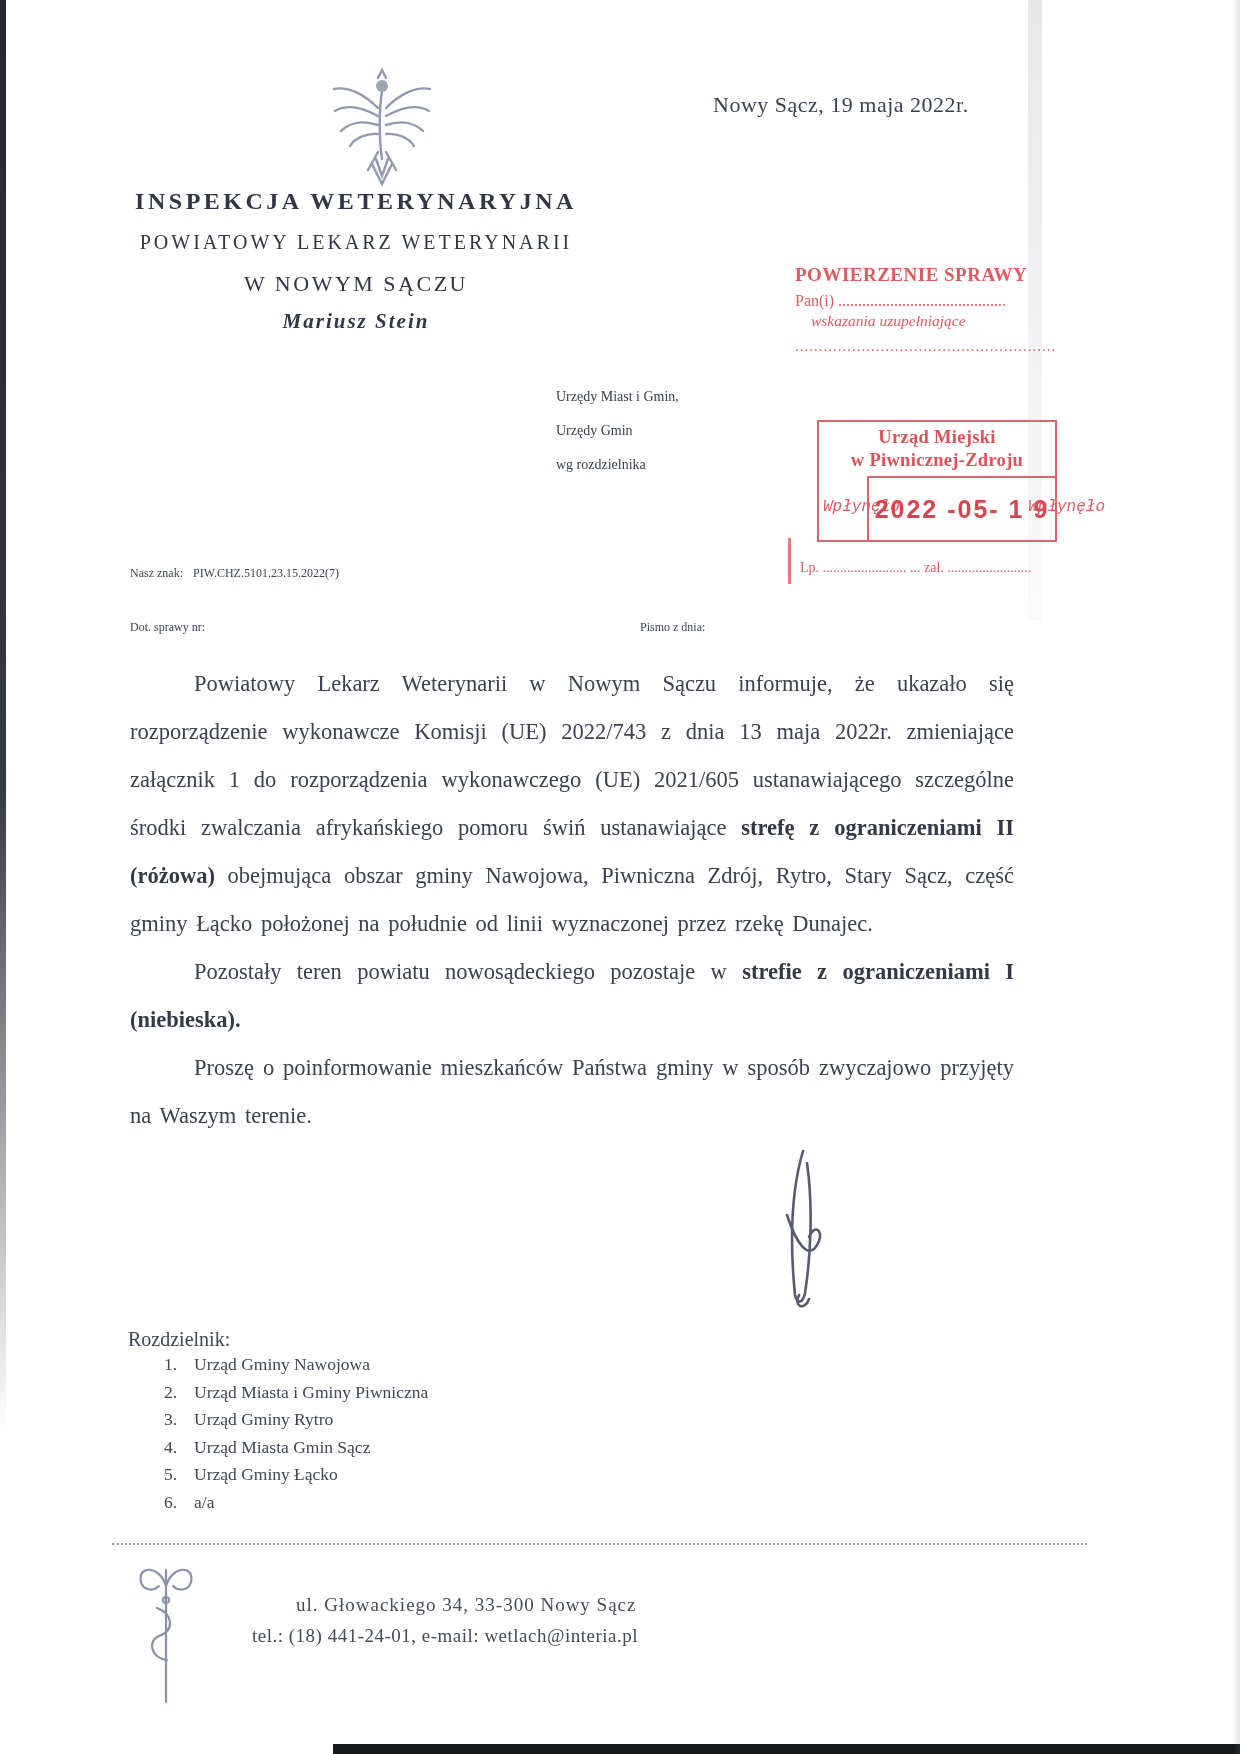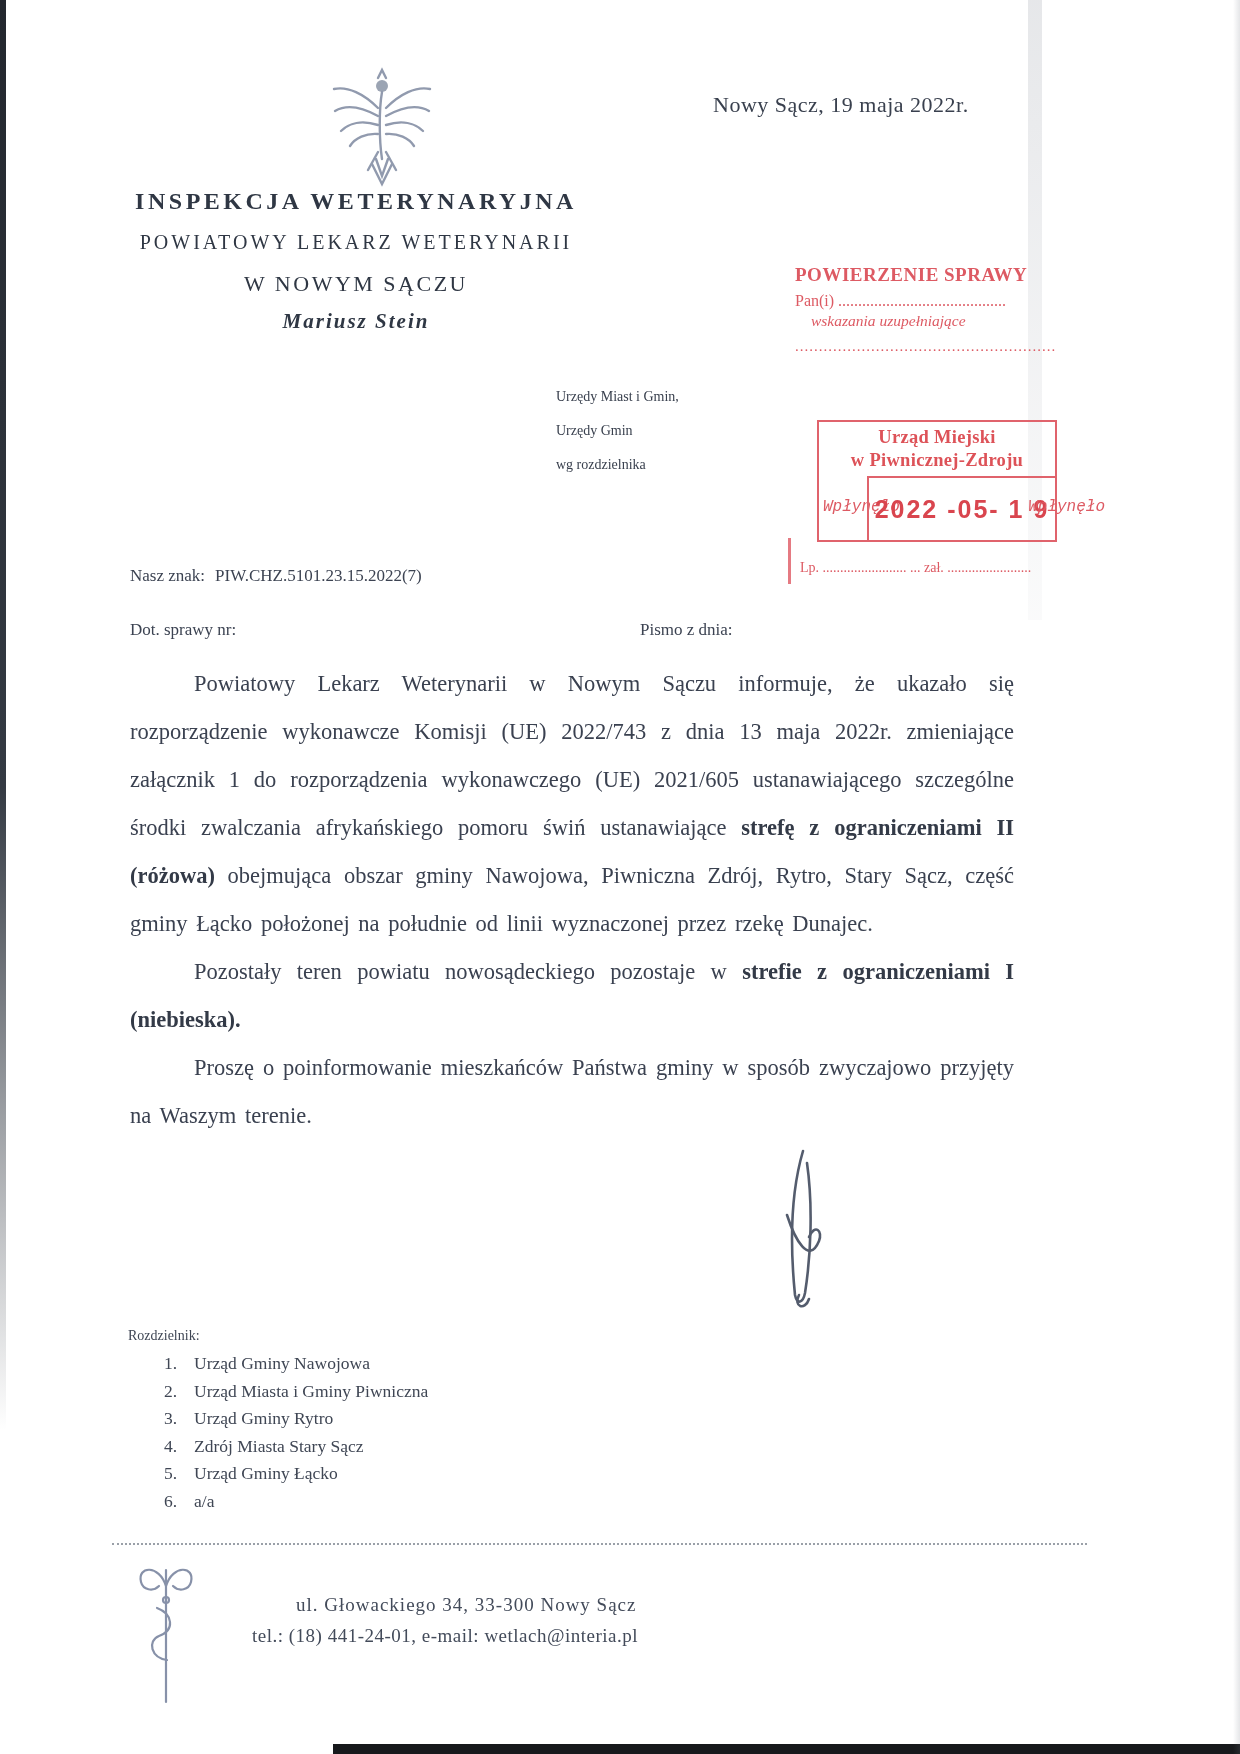--- a/index.html
+++ b/index.html
@@ -51,35 +51,35 @@
     font-weight:bold;font-size:25px;color:#d9454e;letter-spacing:2px;white-space:nowrap;}
   .wpl{position:absolute;font-family:Liberation Mono, monospace;
     font-style:italic;font-size:16px;color:#dd5a63;}
   .wpl-l{left:4px;top:76px;}
   .wpl-r{right:-50px;top:76px;}
   .stamp2-tail{left:788px;top:538px;width:2.5px;height:46px;background:rgba(224,99,108,.85);}
   .lp-line{left:800px;top:560px;width:268px;font-size:14px;color:#dd5a63;
     white-space:nowrap;overflow:hidden;}
 
   
-  .ref{font-size:17px;color:#3c4352;}
+  .ref{font-size:12px;color:#3c4352;}
   .nasz{left:130px;top:566px;}
   .dots-space{display:inline-block;width:10px;}
   .dot-sprawy{left:130px;top:620px;}
   .pismo{left:640px;top:620px;}
 
   
   .body-block{left:130px;top:660px;width:884px;}
   .body-block p{margin:0;text-indent:64px;font-size:22.5px;line-height:48px;
     text-align:justify;color:#3a4150;word-spacing:3px;}
   .body-block b{color:#333a47;}
 
   
   .rozdz{left:128px;top:1328px;color:#3f4654;}
-  .rozdz .lbl{font-size:14px;margin-bottom:6px;}
+  .rozdz .lbl{font-size:20px;margin-bottom:0;}
   .rozdz ul{list-style:none;margin:0;padding:0 0 0 36px;}
   .rozdz li{display:flex;font-size:17.5px;line-height:27.5px;}
   .rozdz .n{width:30px;}
 
   
   .sep{left:112px;top:1543px;width:975px;border-top:2px dotted #9aa0a8;height:0;}
   .foot1{left:250px;top:1556px;font-size:23px;letter-spacing:1.5px;color:#39414f;}
   .foot2{left:252px;top:1594px;font-size:19px;letter-spacing:1px;color:#434b5a;margin-left:44px;}
   .foot3{left:252px;top:1625px;font-size:19px;letter-spacing:.5px;color:#434b5a;}
 
@@ -181,21 +181,21 @@
       <li>
           <span class="n">2.</span>
           <span>Urząd Miasta i Gminy Piwniczna</span>
         </li>
       <li>
           <span class="n">3.</span>
           <span>Urząd Gminy Rytro</span>
         </li>
       <li>
           <span class="n">4.</span>
-          <span>Zdrój Miasta Stary Sącz</span>
+          <span>Urząd Miasta Gmin Sącz</span>
         </li>
       <li>
           <span class="n">5.</span>
           <span>Urząd Gminy Łącko</span>
         </li>
       <li>
           <span class="n">6.</span>
           <span>a/a</span>
         </li>
     </ul>

